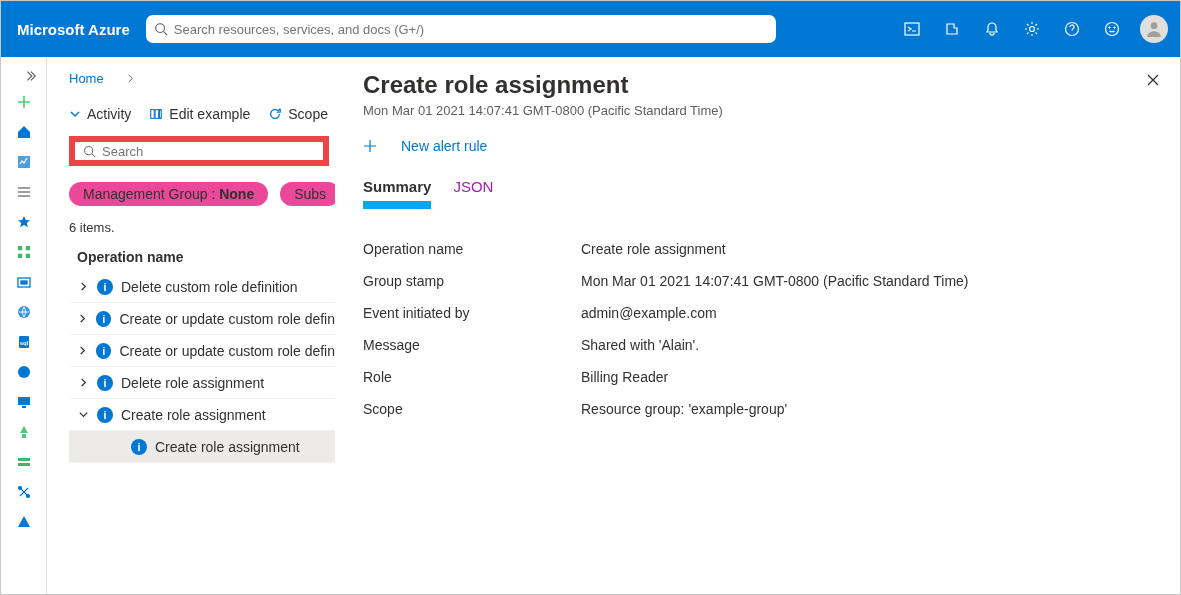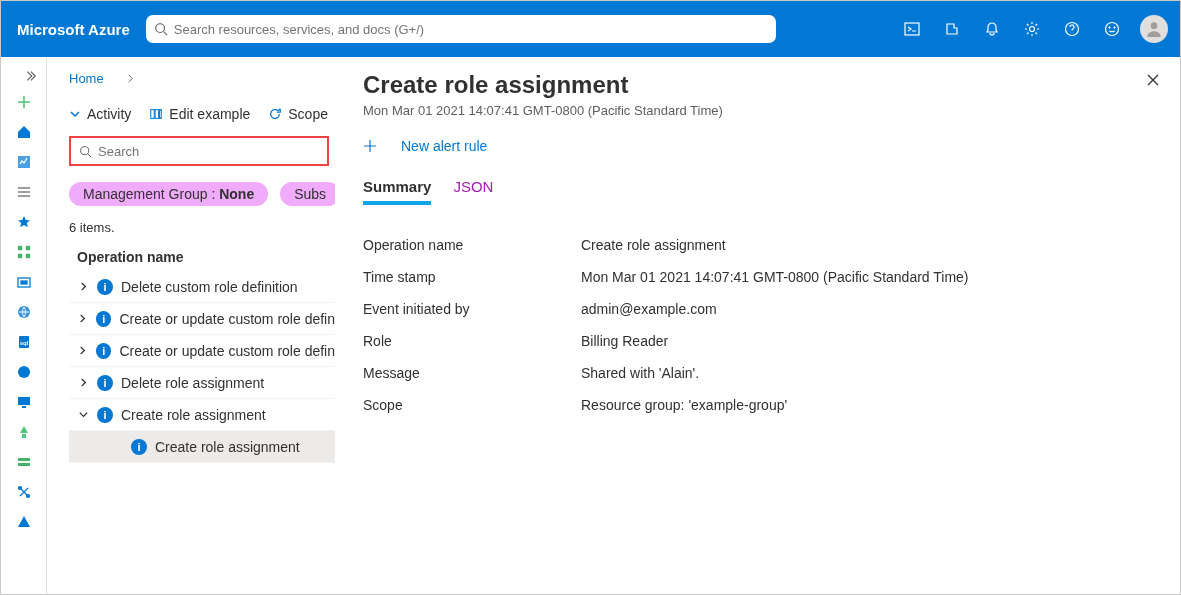--- a/index.html
+++ b/index.html
@@ -23,43 +23,43 @@
 
   
   .content { flex: 1; display: flex; position: relative; overflow: hidden; }
   .left-pane { flex: 0 0 288px; padding: 14px 0 0 22px; overflow: hidden; white-space: nowrap; }
   .crumb { font-size: 13px; color: #0078d4; display:flex; align-items:center; gap:22px; }
   .page-title-row { display: flex; align-items: center; margin-top: 6px; }
   .page-title { font-size: 24px; font-weight: 600; }
   .pin, .dots { width: 30px; height: 30px; display:flex; align-items:center; justify-content:center; cursor:pointer; margin-left: 6px; color:#605e5c;}
   .toolbar { display: flex; align-items: center; gap: 18px; margin-top: 20px; font-size: 14px; color:#323130;}
   .toolbar .titem { display: flex; align-items: center; gap: 6px; cursor: pointer; }
-  .search2 { margin-top: 14px; height: 30px; border: 2px solid #ef4444; width: 260px; display:flex; align-items:center; padding:0 8px; }
+  .search2 { margin-top: 14px; height: 30px; border: 6px solid #ef4444; width: 260px; display:flex; align-items:center; padding:0 8px; }
   .search2 input { border:none; outline:none; flex:1; font-size:13px; }
   .pill-row { display:flex; gap:12px; margin-top:16px; }
-  .pill { background: #f0abfc; border-radius: 14px; padding: 4px 14px; font-size: 14px; color:#323130; cursor:pointer; }
+  .pill { background: #ec4899; border-radius: 14px; padding: 4px 14px; font-size: 14px; color:#323130; cursor:pointer; }
   .pill .bold { font-weight: 600; }
   .count { margin-top: 14px; font-size: 13px; }
   .col-head { margin-top: 14px; font-size: 14px; font-weight:600; padding-left: 8px; }
   .rows { margin-top: 6px; }
   .row { display:flex; align-items:center; height: 32px; border-bottom: 1px solid #f3f2f1; cursor:pointer; font-size:14px; }
   .row .tw { width: 28px; display:flex; justify-content:center; }
   .row .info { width:16px; height:16px; border-radius:50%; background:#0078d4; color:#fff; display:flex; align-items:center; justify-content:center; font-size:11px; font-weight:bold; margin-right:8px; }
   .row.selected { background:#edebe9; }
   .row.child { padding-left: 34px; }
 
   
   .detail { flex: 1; padding: 14px 22px 0 28px; border-left: 0; background:#fff; position:relative; }
   .detail .close { position:absolute; right:20px; top:16px; cursor:pointer; }
   .detail-title { font-size: 24px; font-weight:600; }
   .detail-sub { font-size: 13px; color:#605e5c; margin-top:4px; }
   .alert-link { display:flex; align-items:center; gap:24px; color:#0078d4; font-size:14px; margin-top:20px; cursor:pointer; }
   .tabs { display:flex; gap:22px; margin-top:24px; font-size:15px; }
   .tab { padding-bottom:6px; cursor:pointer; color:#a21caf; }
-  .tab.active { color:#323130; font-weight:600; border-bottom:4px solid #0ea5e9; }
+  .tab.active { color:#323130; font-weight:600; border-bottom:8px solid #0ea5e9; }
   .kv { margin-top: 24px; font-size: 14px; }
   .kv-row { display:flex; padding: 8px 0; }
   .kv-row .k { width: 218px; color:#323130; }
   .kv-row .v { color:#323130; }
 
   svg { display:block; }
 </style>
 </head>
 <body>
 
@@ -336,34 +336,34 @@
       <div class="tabs">
         <div class="tab active">Summary</div>
         <div class="tab">JSON</div>
       </div>
       <div class="kv" id="kv">
           <div class="kv-row">
             <div class="k">Operation name</div>
             <div class="v">Create role assignment</div>
           </div>
           <div class="kv-row">
-            <div class="k">Time stamp</div>
+            <div class="k">Group stamp</div>
             <div class="v">Mon Mar 01 2021 14:07:41 GMT-0800 (Pacific Standard Time)</div>
           </div>
           <div class="kv-row">
             <div class="k">Event initiated by</div>
             <div class="v">admin@example.com</div>
           </div>
           <div class="kv-row">
+            <div class="k">Message</div>
+            <div class="v">Shared with 'Alain'.</div>
+          </div>
+          <div class="kv-row">
             <div class="k">Role</div>
             <div class="v">Billing Reader</div>
-          </div>
-          <div class="kv-row">
-            <div class="k">Message</div>
-            <div class="v">Shared with 'Alain'.</div>
           </div>
           <div class="kv-row">
             <div class="k">Scope</div>
             <div class="v">Resource group: 'example-group'</div>
           </div>
         </div>
     </div>
   </div>
 </div>
 

